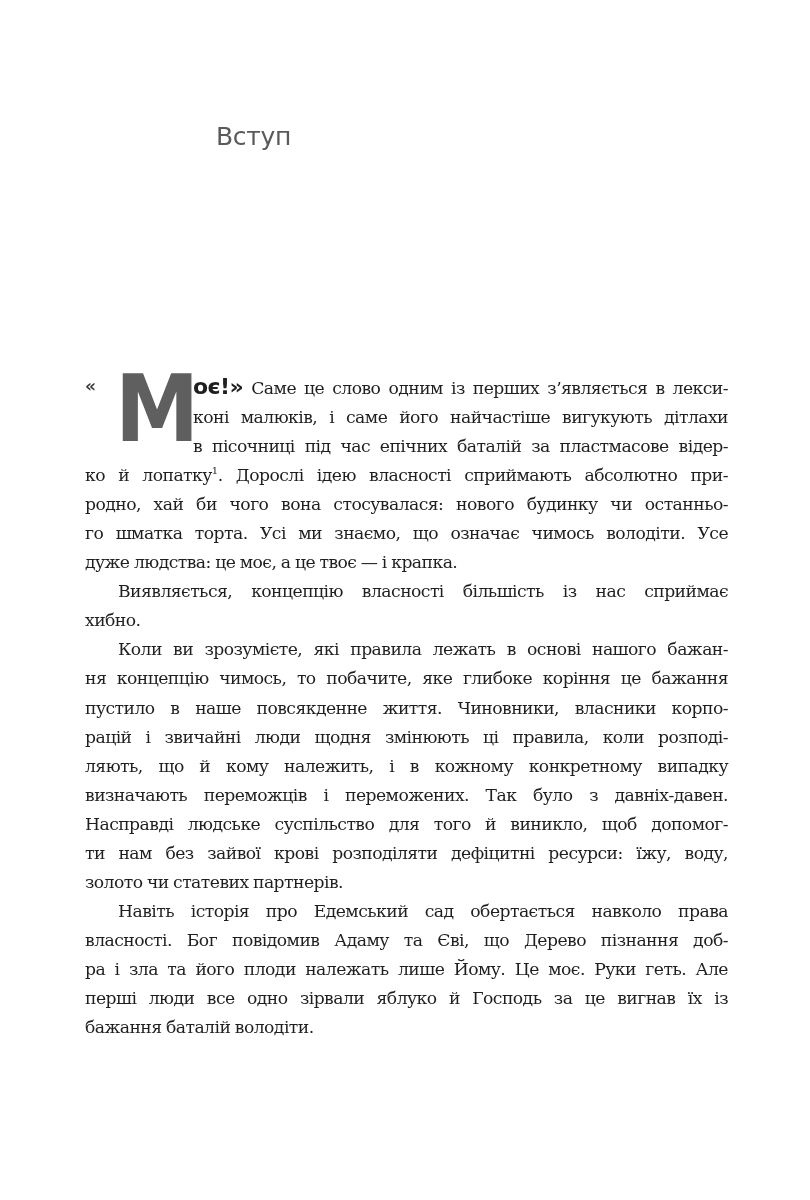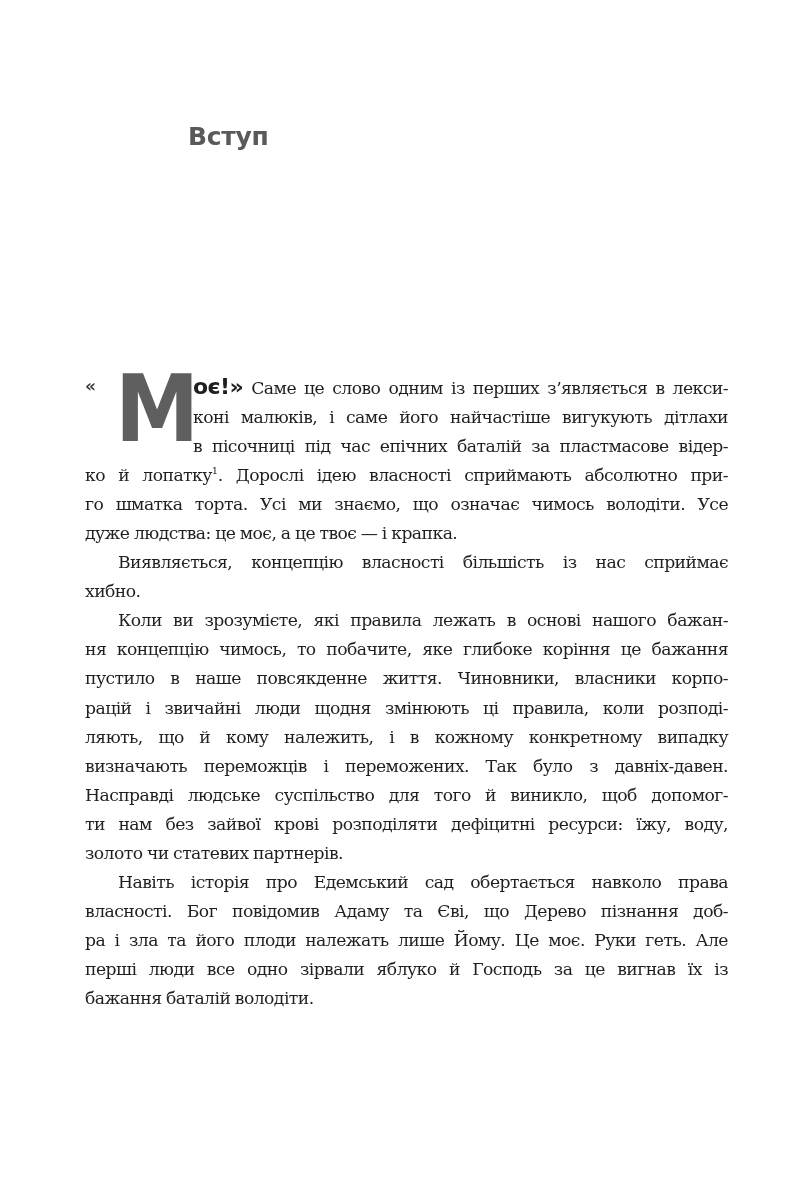--- a/index.html
+++ b/index.html
@@ -1,20 +1,20 @@
 <!DOCTYPE html>
 <html><head>
 <meta charset="utf-8">
 <style>
   html, body { margin: 0; padding: 0; background: #ffffff; }
   body { width: 810px; height: 1200px; position: relative; overflow: hidden; }
   .page { position: absolute; left: 0; top: 0; width: 810px; height: 1200px; }
   .chapter-title {
-    position: absolute; left: 188px; top: 122px;
-    font-family: "DejaVu Sans", sans-serif; font-weight: bold;
+    position: absolute; left: 216px; top: 122px;
+    font-family: "DejaVu Sans", sans-serif; font-weight: normal;
     font-size: 25px; color: #5a5a5a; letter-spacing: -0.3px; margin: 0;
   }
   .body-text {
     position: absolute; left: 85px; top: 372px; width: 643px;
     font-family: "DejaVu Serif", serif; font-size: 17.2px; line-height: 29.05px;
     color: #1f1f1f; letter-spacing: -0.55px; word-spacing: -0.5px;
   }
   .line { display: block; white-space: nowrap; text-align: justify; text-align-last: justify; }
   .line.last { text-align-last: left; }
   .indent { padding-left: 33px; }
@@ -42,20 +42,21 @@
 
   <div class="body-text">
 
     <div class="paragraph dropcap-wrap">
       <span class="open-quote">«</span>
       <span class="dropcap">М</span>
       <span class="line hang"><span class="bold-start">оє!»</span><span> Саме це слово одним із перших з’являється в лекси-</span></span>
       <span class="line hang">коні малюків, і саме його найчастіше вигукують дітлахи</span>
       <span class="line hang">в пісочниці під час епічних баталій за пластмасове відер-</span>
       <span class="line"><span>ко й лопатку</span><sup>1</sup><span>. Дорослі ідею власності сприймають абсолютно при-</span></span>
+      <span class="line">родно, хай би чого вона стосувалася: нового будинку чи останньо-</span>
       <span class="line">го шматка торта. Усі ми знаємо, що означає чимось володіти. Усе</span>
       <span class="line last">дуже людства: це моє, а це твоє — і крапка.</span>
     </div>
 
     <div class="paragraph">
       <span class="line indent">Виявляється, концепцію власності більшість із нас сприймає</span>
       <span class="line last">хибно.</span>
     </div>
 
     <div class="paragraph">

